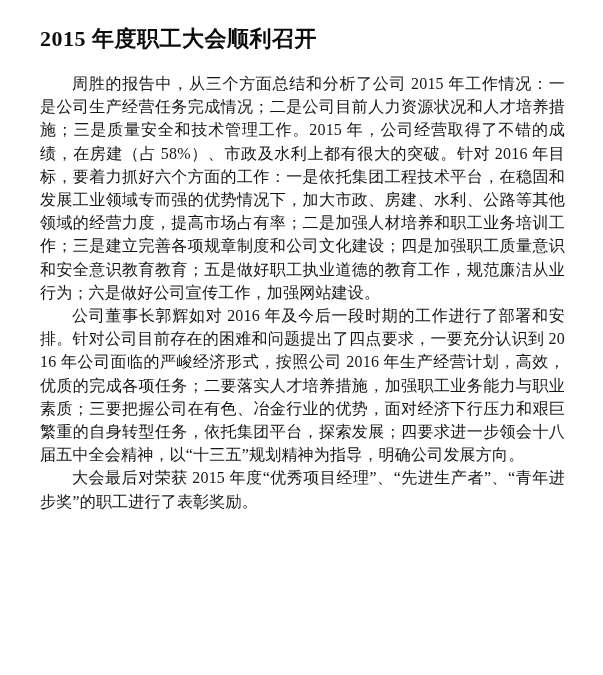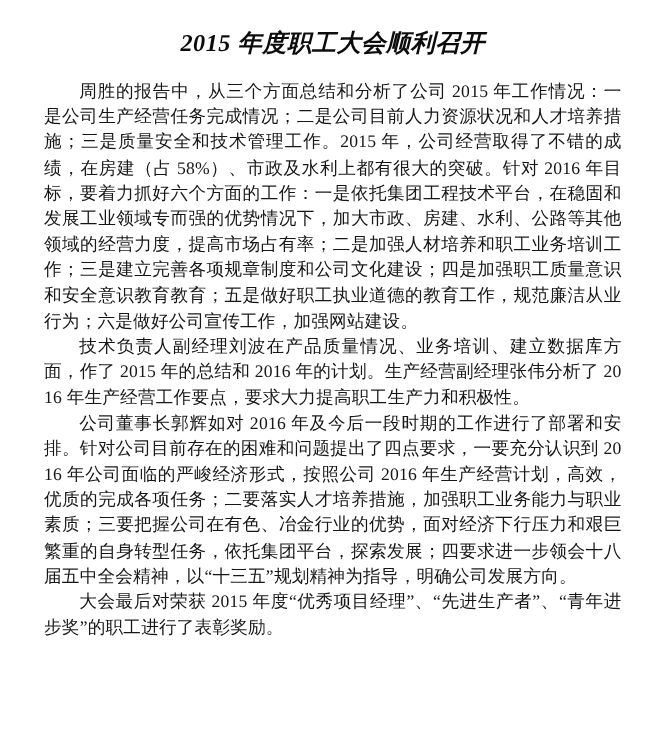--- a/index.html
+++ b/index.html
@@ -13,25 +13,24 @@
     box-sizing: border-box;
     background: #ffffff;
     padding: 24px 38px 0 40px;
     font-family: "Liberation Serif", "DejaVu Serif", serif;
     color: #161616;
     overflow: hidden;
   }
   .doc-title {
     font-size: 22px;
     font-weight: 700;
-    text-align: center;
+    text-align: left;
     margin: 0 0 18px 0;
     letter-spacing: 0.5px;
     color: #0c0c0c;
-    font-style: italic;
   }
   .para {
     font-size: 16px;
     line-height: 23.2px;
     margin: 0;
     text-align: justify;
     text-indent: 2em;
     letter-spacing: 0.2px;
     word-break: break-all;
   }
@@ -41,18 +40,17 @@
 </style>
 </head>
 <body>
 
 <div class="page">
   <h1 class="doc-title">2015 年度职工大会顺利召开</h1>
 
 
   <p class="para">周胜的报告中，从三个方面总结和分析了公司 2015 年工作情况：一是公司生产经营任务完成情况；二是公司目前人力资源状况和人才培养措施；三是质量安全和技术管理工作。2015 年，公司经营取得了不错的成绩，在房建（占 58%）、市政及水利上都有很大的突破。针对 2016 年目标，要着力抓好六个方面的工作：一是依托集团工程技术平台，在稳固和发展工业领域专而强的优势情况下，加大市政、房建、水利、公路等其他领域的经营力度，提高市场占有率；二是加强人材培养和职工业务培训工作；三是建立完善各项规章制度和公司文化建设；四是加强职工质量意识和安全意识教育教育；五是做好职工执业道德的教育工作，规范廉洁从业行为；六是做好公司宣传工作，加强网站建设。</p>
 
-  <p class="para">技术负责人副经理刘波在产品质量情况、业务培训、建立数据库方面，作了 2015 年的总结和 2016 年的计划。生产经营副经理张伟分析了 2016 年生产经营工作要点，要求大力提高职工生产力和积极性。</p>
 
   <p class="para"><span>公司</span><b>董事</b><span>长郭辉如对 2016 年及今后一段时期的工作进行了部署和安排。针对公司目前存在的困难和问题提出了四点要求，一要充分认识到 2016 年公司面临的严峻经济形式，按照公司 2016 年生产经营计划，高效，优质的完成各项任务；二要落实人才培养措施，加强职工业务能力与职业素质；三要把握公司在有色、冶金行业的优势，面对经济下行压力和艰巨繁重的自身转型任务，依托集团平台，探索发展；四要求进一步领会十八届五中全会精神，以“十三五”规划精神为指导，明确公司发展方向。</span></p>
 
   <p class="para">大会最后对荣获 2015 年度“优秀项目经理”、“先进生产者”、“青年进步奖”的职工进行了表彰奖励。</p>
 </div>
 
 </body></html>

